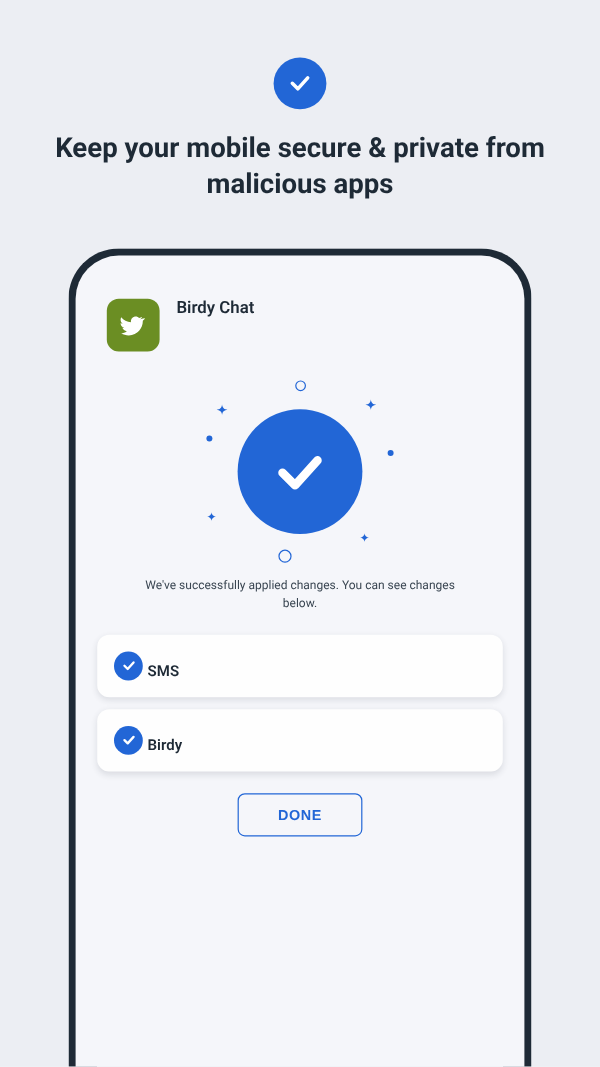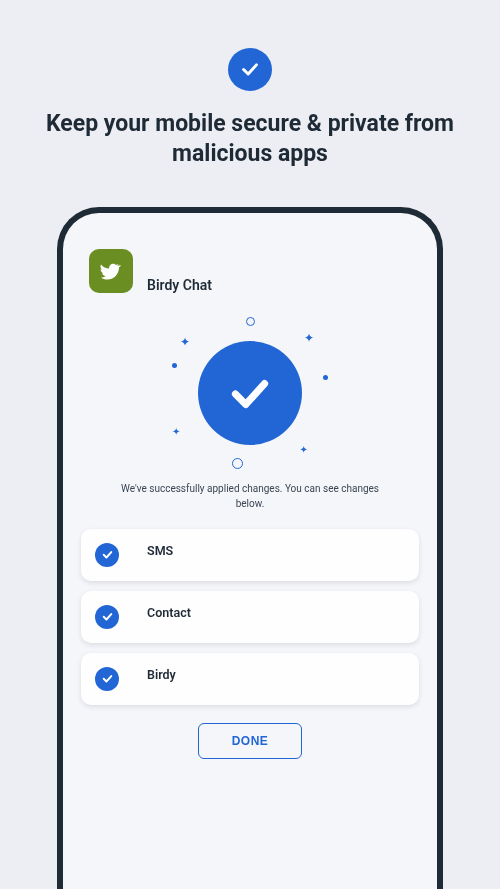--- a/index.html
+++ b/index.html
@@ -38,21 +38,21 @@
       height: 700px;
       background: #f5f6fa;
       border: 6px solid #1e2a36;
       border-bottom: none;
       border-radius: 42px 42px 0 0;
       padding: 36px 18px 0 18px;
       position: relative;
     }
     .app-header {
       display: flex;
-      align-items: flex-end;
+      align-items: flex-start;
       gap: 14px;
       padding-left: 8px;
     }
     .app-icon {
       width: 44px;
       height: 44px;
       background: #6b8e23;
       border-radius: 10px;
       display: flex;
       align-items: center;
@@ -114,22 +114,22 @@
       display: flex;
       flex-direction: column;
       gap: 10px;
     }
     .card {
       background: #fefefe;
       border-radius: 10px;
       box-shadow: 0 2px 5px rgba(30,42,54,.12);
       padding: 14px 14px;
       display: flex;
-      align-items: flex-start;
-      gap: 28px;
+      align-items: flex-end;
+      gap: 4px;
     }
     .card-check {
       width: 24px;
       height: 24px;
       background: #2266d6;
       border-radius: 50%;
       display: flex;
       align-items: center;
       justify-content: center;
       flex-shrink: 0;
@@ -205,28 +205,20 @@
           </svg>
       </div>
       <span class="card-label">SMS</span>
     </div>
     <div class="card">
       <div class="card-check">
         <svg width="13" height="13" viewBox="0 0 24 24" fill="none">
             <path d="M5 12.5 L10 17.5 L19 7.5" stroke="#fff" stroke-width="3.6" stroke-linecap="round" stroke-linejoin="round"></path>
           </svg>
       </div>
-      <span class="card-label">Contact</span>
-    </div>
-    <div class="card">
-      <div class="card-check">
-        <svg width="13" height="13" viewBox="0 0 24 24" fill="none">
-            <path d="M5 12.5 L10 17.5 L19 7.5" stroke="#fff" stroke-width="3.6" stroke-linecap="round" stroke-linejoin="round"></path>
-          </svg>
-      </div>
       <span class="card-label">Birdy</span>
     </div>
   </div>
 
   <div class="done-row">
     <button class="done-btn">DONE</button>
   </div>
 
 </div>
 

